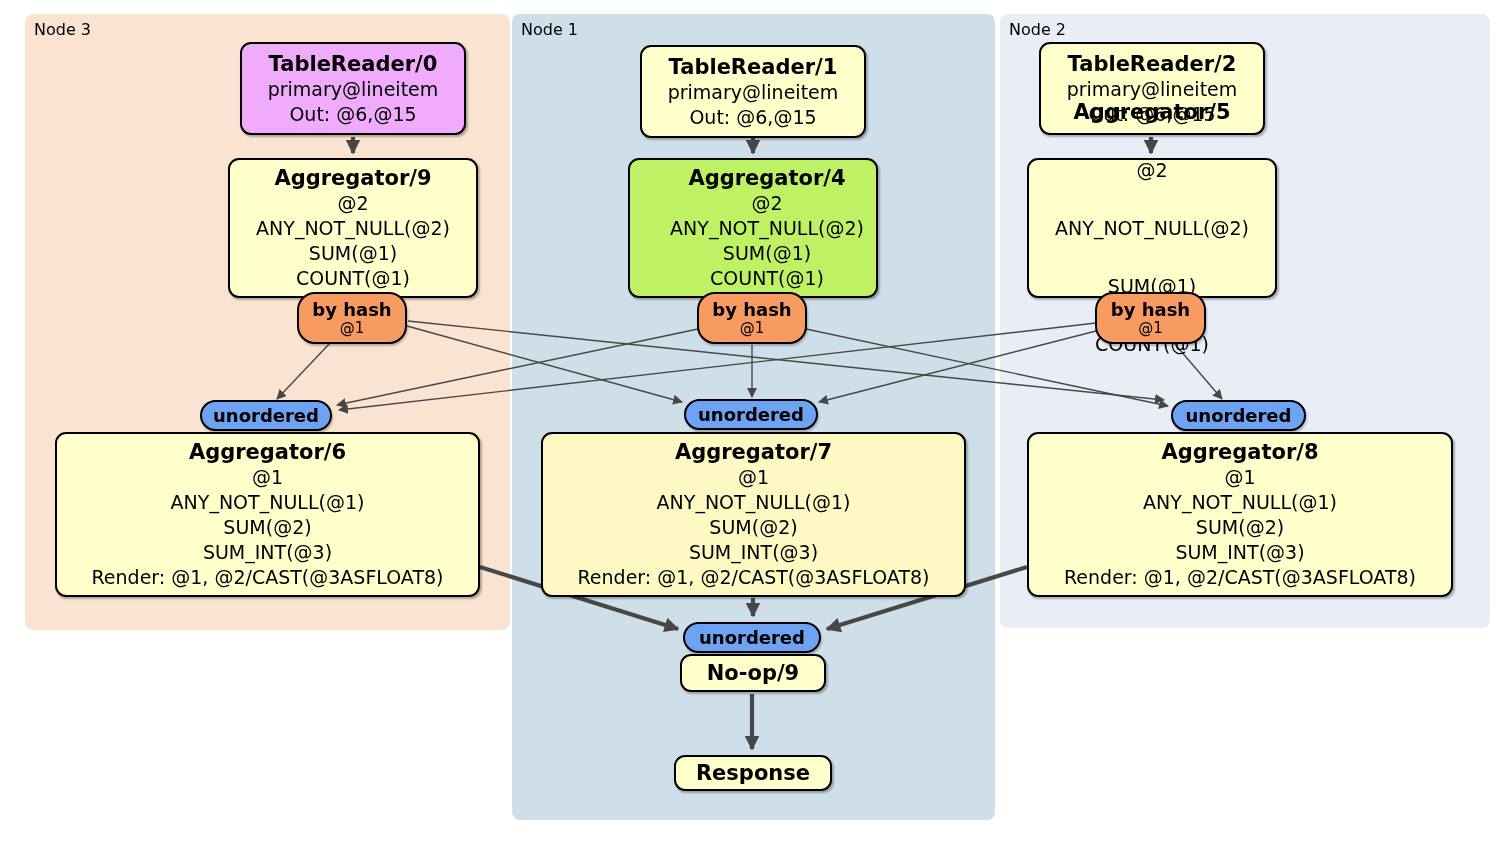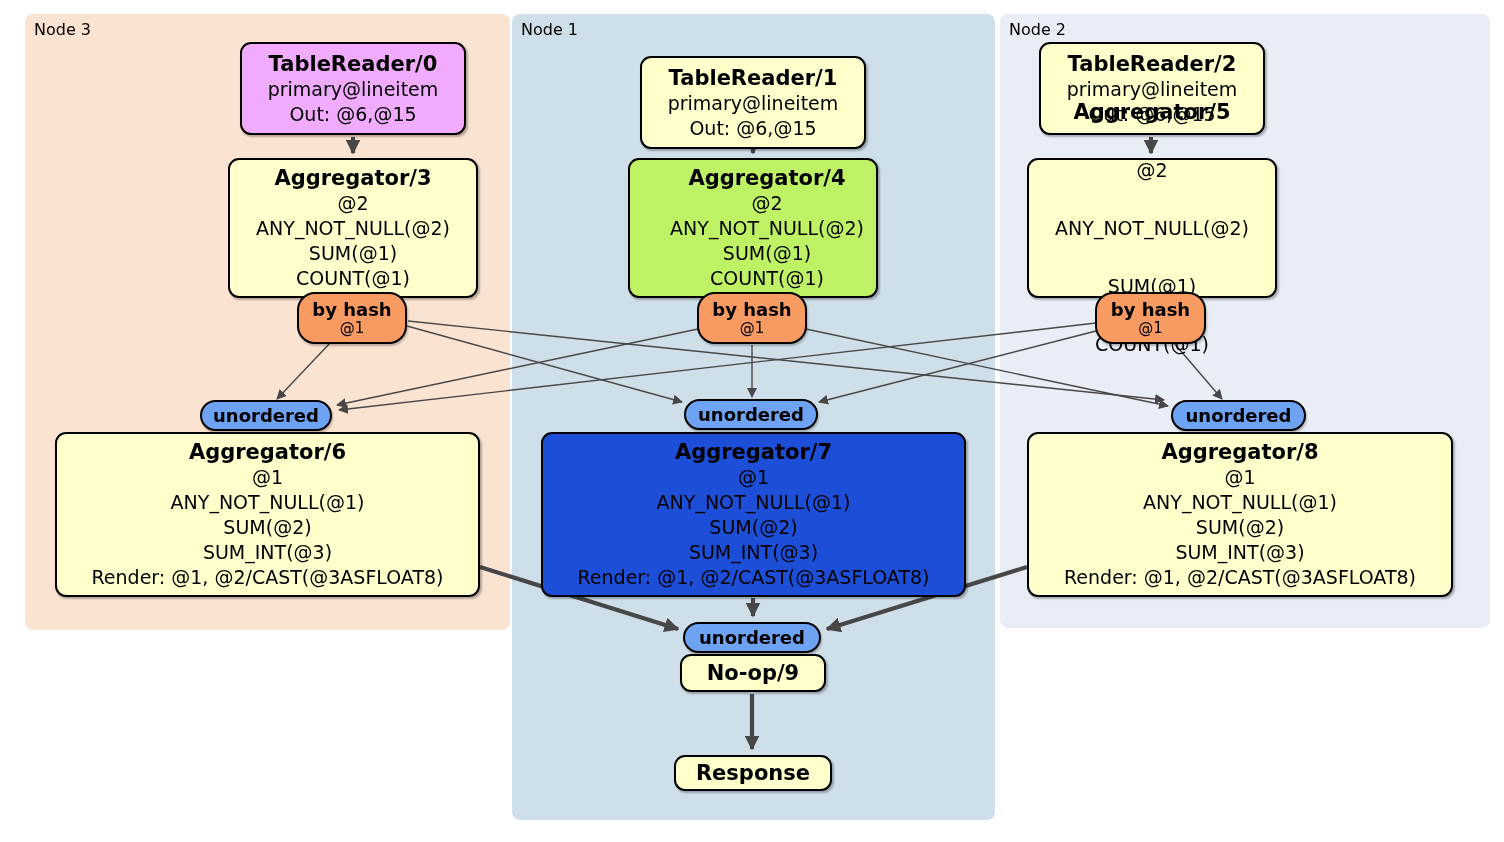--- a/index.html
+++ b/index.html
@@ -113,32 +113,32 @@
       <div class="panel-label">Node 1</div>
     </div>
     <div class="panel" style="left: 1000px; top: 14px; width: 490px; height: 614px; background: rgb(233, 237, 246);">
       <div class="panel-label">Node 2</div>
     </div>
     <div class="proc" style="left: 240px; top: 42px; width: 226px; height: 93px; background: #f0abfc;">
       <div class="title">TableReader/0</div>
       <div class="line">primary@lineitem</div>
       <div class="line">Out: @6,@15</div>
     </div>
-    <div class="proc" style="left: 640px; top: 56px; width: 226px; height: 93px; background: rgb(255, 255, 204);">
+    <div class="proc" style="left: 640px; top: 45px; width: 226px; height: 93px; background: rgb(255, 255, 204);">
       <div class="title">TableReader/1</div>
       <div class="line">primary@lineitem</div>
       <div class="line">Out: @6,@15</div>
     </div>
     <div class="proc" style="left: 1039px; top: 42px; width: 226px; height: 93px; background: rgb(255, 255, 204);">
       <div class="title">TableReader/2</div>
       <div class="line">primary@lineitem</div>
       <div class="line">Out: @6,@15</div>
     </div>
     <div class="proc" style="left: 228px; top: 158px; width: 250px; height: 140px; background: rgb(255, 255, 204);">
-      <div class="title">Aggregator/3</div>
+      <div class="title">Aggregator/9</div>
       <div class="line">@2</div>
       <div class="line">ANY_NOT_NULL(@2)</div>
       <div class="line">SUM(@1)</div>
       <div class="line">COUNT(@1)</div>
     </div>
     <div class="proc" style="left: 628px; top: 158px; width: 250px; height: 140px; background: #bef264; padding-left: 28px;">
       <div class="title">Aggregator/4</div>
       <div class="line">@2</div>
       <div class="line">ANY_NOT_NULL(@2)</div>
       <div class="line">SUM(@1)</div>
@@ -152,21 +152,21 @@
       <div class="line">COUNT(@1)</div>
     </div>
     <div class="proc" style="left: 55px; top: 432px; width: 425px; height: 165px; background: rgb(255, 255, 204);">
       <div class="title">Aggregator/6</div>
       <div class="line">@1</div>
       <div class="line">ANY_NOT_NULL(@1)</div>
       <div class="line">SUM(@2)</div>
       <div class="line">SUM_INT(@3)</div>
       <div class="line">Render: @1, @2/CAST(@3ASFLOAT8)</div>
     </div>
-    <div class="proc" style="left: 541px; top: 432px; width: 425px; height: 165px; background: #1d4ed8;">
+    <div class="proc" style="left: 541px; top: 432px; width: 425px; height: 165px; background: #fef9c3;">
       <div class="title">Aggregator/7</div>
       <div class="line">@1</div>
       <div class="line">ANY_NOT_NULL(@1)</div>
       <div class="line">SUM(@2)</div>
       <div class="line">SUM_INT(@3)</div>
       <div class="line">Render: @1, @2/CAST(@3ASFLOAT8)</div>
     </div>
     <div class="proc" style="left: 1027px; top: 432px; width: 426px; height: 165px; background: rgb(255, 255, 204);">
       <div class="title">Aggregator/8</div>
       <div class="line">@1</div>

